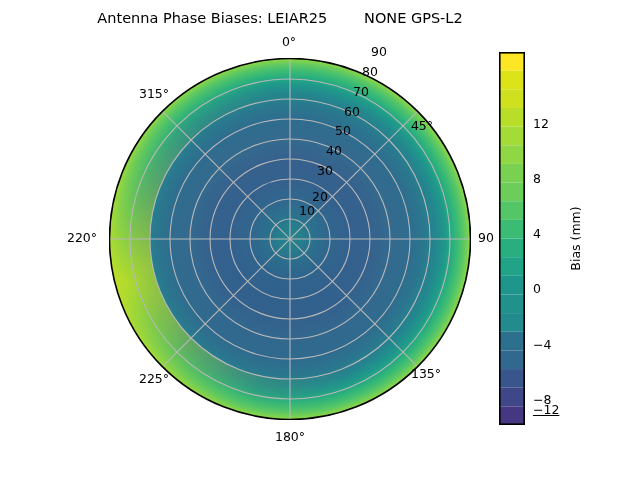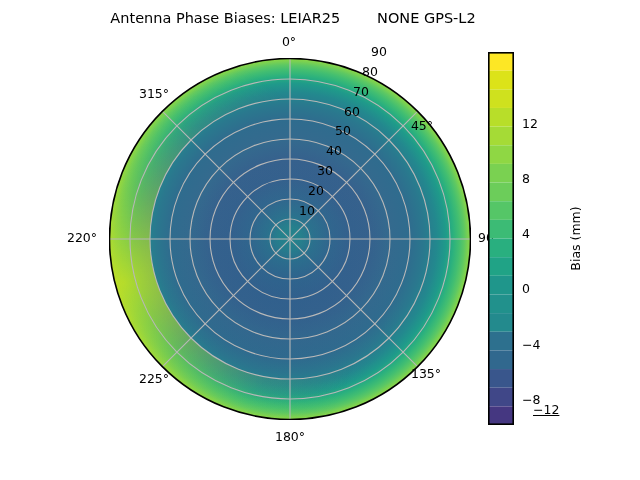--- a/index.html
+++ b/index.html
@@ -28,21 +28,20 @@
   #plot-title {
     position: absolute;
     left: 0;
     top: 10px;
     width: 560px;
     text-align: center;
     font-size: 14.5px;
     color: #000000;
     white-space: pre;
     letter-spacing: 0px;
-    padding-left: 13px;
   }
 
   
   #polar-axes {
     position: absolute;
     left: 109px;
     top: 58px;
     width: 362px;
     height: 362px;
   }
@@ -68,21 +67,21 @@
     position: absolute;
     font-size: 12.5px;
     color: #000000;
     white-space: nowrap;
     text-align: center;
   }
 
   
   #colorbar-axes {
     position: absolute;
-    left: 488px;
+    left: 499px;
     top: 52px;
     width: 26px;
     height: 373px;
   }
   #colorbar-svg {
     position: absolute;
     left: 0; top: 0;
     width: 26px;
     height: 373px;
     display: block;
@@ -200,21 +199,21 @@
     <div class="theta-label" style="left:158px; top:-24px; width:44px;">0°</div>
     <div class="theta-label" style="left:288px; top:28px; width:50px;margin-top:32px;">45°</div>
     <div class="theta-label" style="left:362px; top:172px; width:30px;">90</div>
     <div class="theta-label" style="left:288px; top:308px; width:58px;">135°</div>
     <div class="theta-label" style="left:152px; top:371px; width:58px;">180°</div>
     <div class="theta-label" style="left:16px; top:313px; width:58px;">225°</div>
     <div class="theta-label" style="left:-56px; top:172px; width:58px;">220°</div>
     <div class="theta-label" style="left:16px; top:28px; width:58px;">315°</div>
 
     <div class="r-label" style="left:186px; top:145px; width:24px;">10</div>
-    <div class="r-label" style="left:195px; top:125px; width:24px;">20</div>
+    <div class="r-label" style="left:195px; top:131px; width:24px;text-align:right;">20</div>
     <div class="r-label" style="left:204px; top:105px; width:24px;">30</div>
     <div class="r-label" style="left:213px; top:85px; width:24px;text-align:center;">40</div>
     <div class="r-label" style="left:222px; top:65px; width:24px;">50</div>
     <div class="r-label" style="left:231px; top:46px; width:24px;">60</div>
     <div class="r-label" style="left:240px; top:26px; width:24px;">70</div>
     <div class="r-label" style="left:249px; top:6px; width:24px;">80</div>
     <div class="r-label" style="left:258px; top:-14px; width:24px;">90</div>
   </div>
 
   <div id="colorbar-axes">

